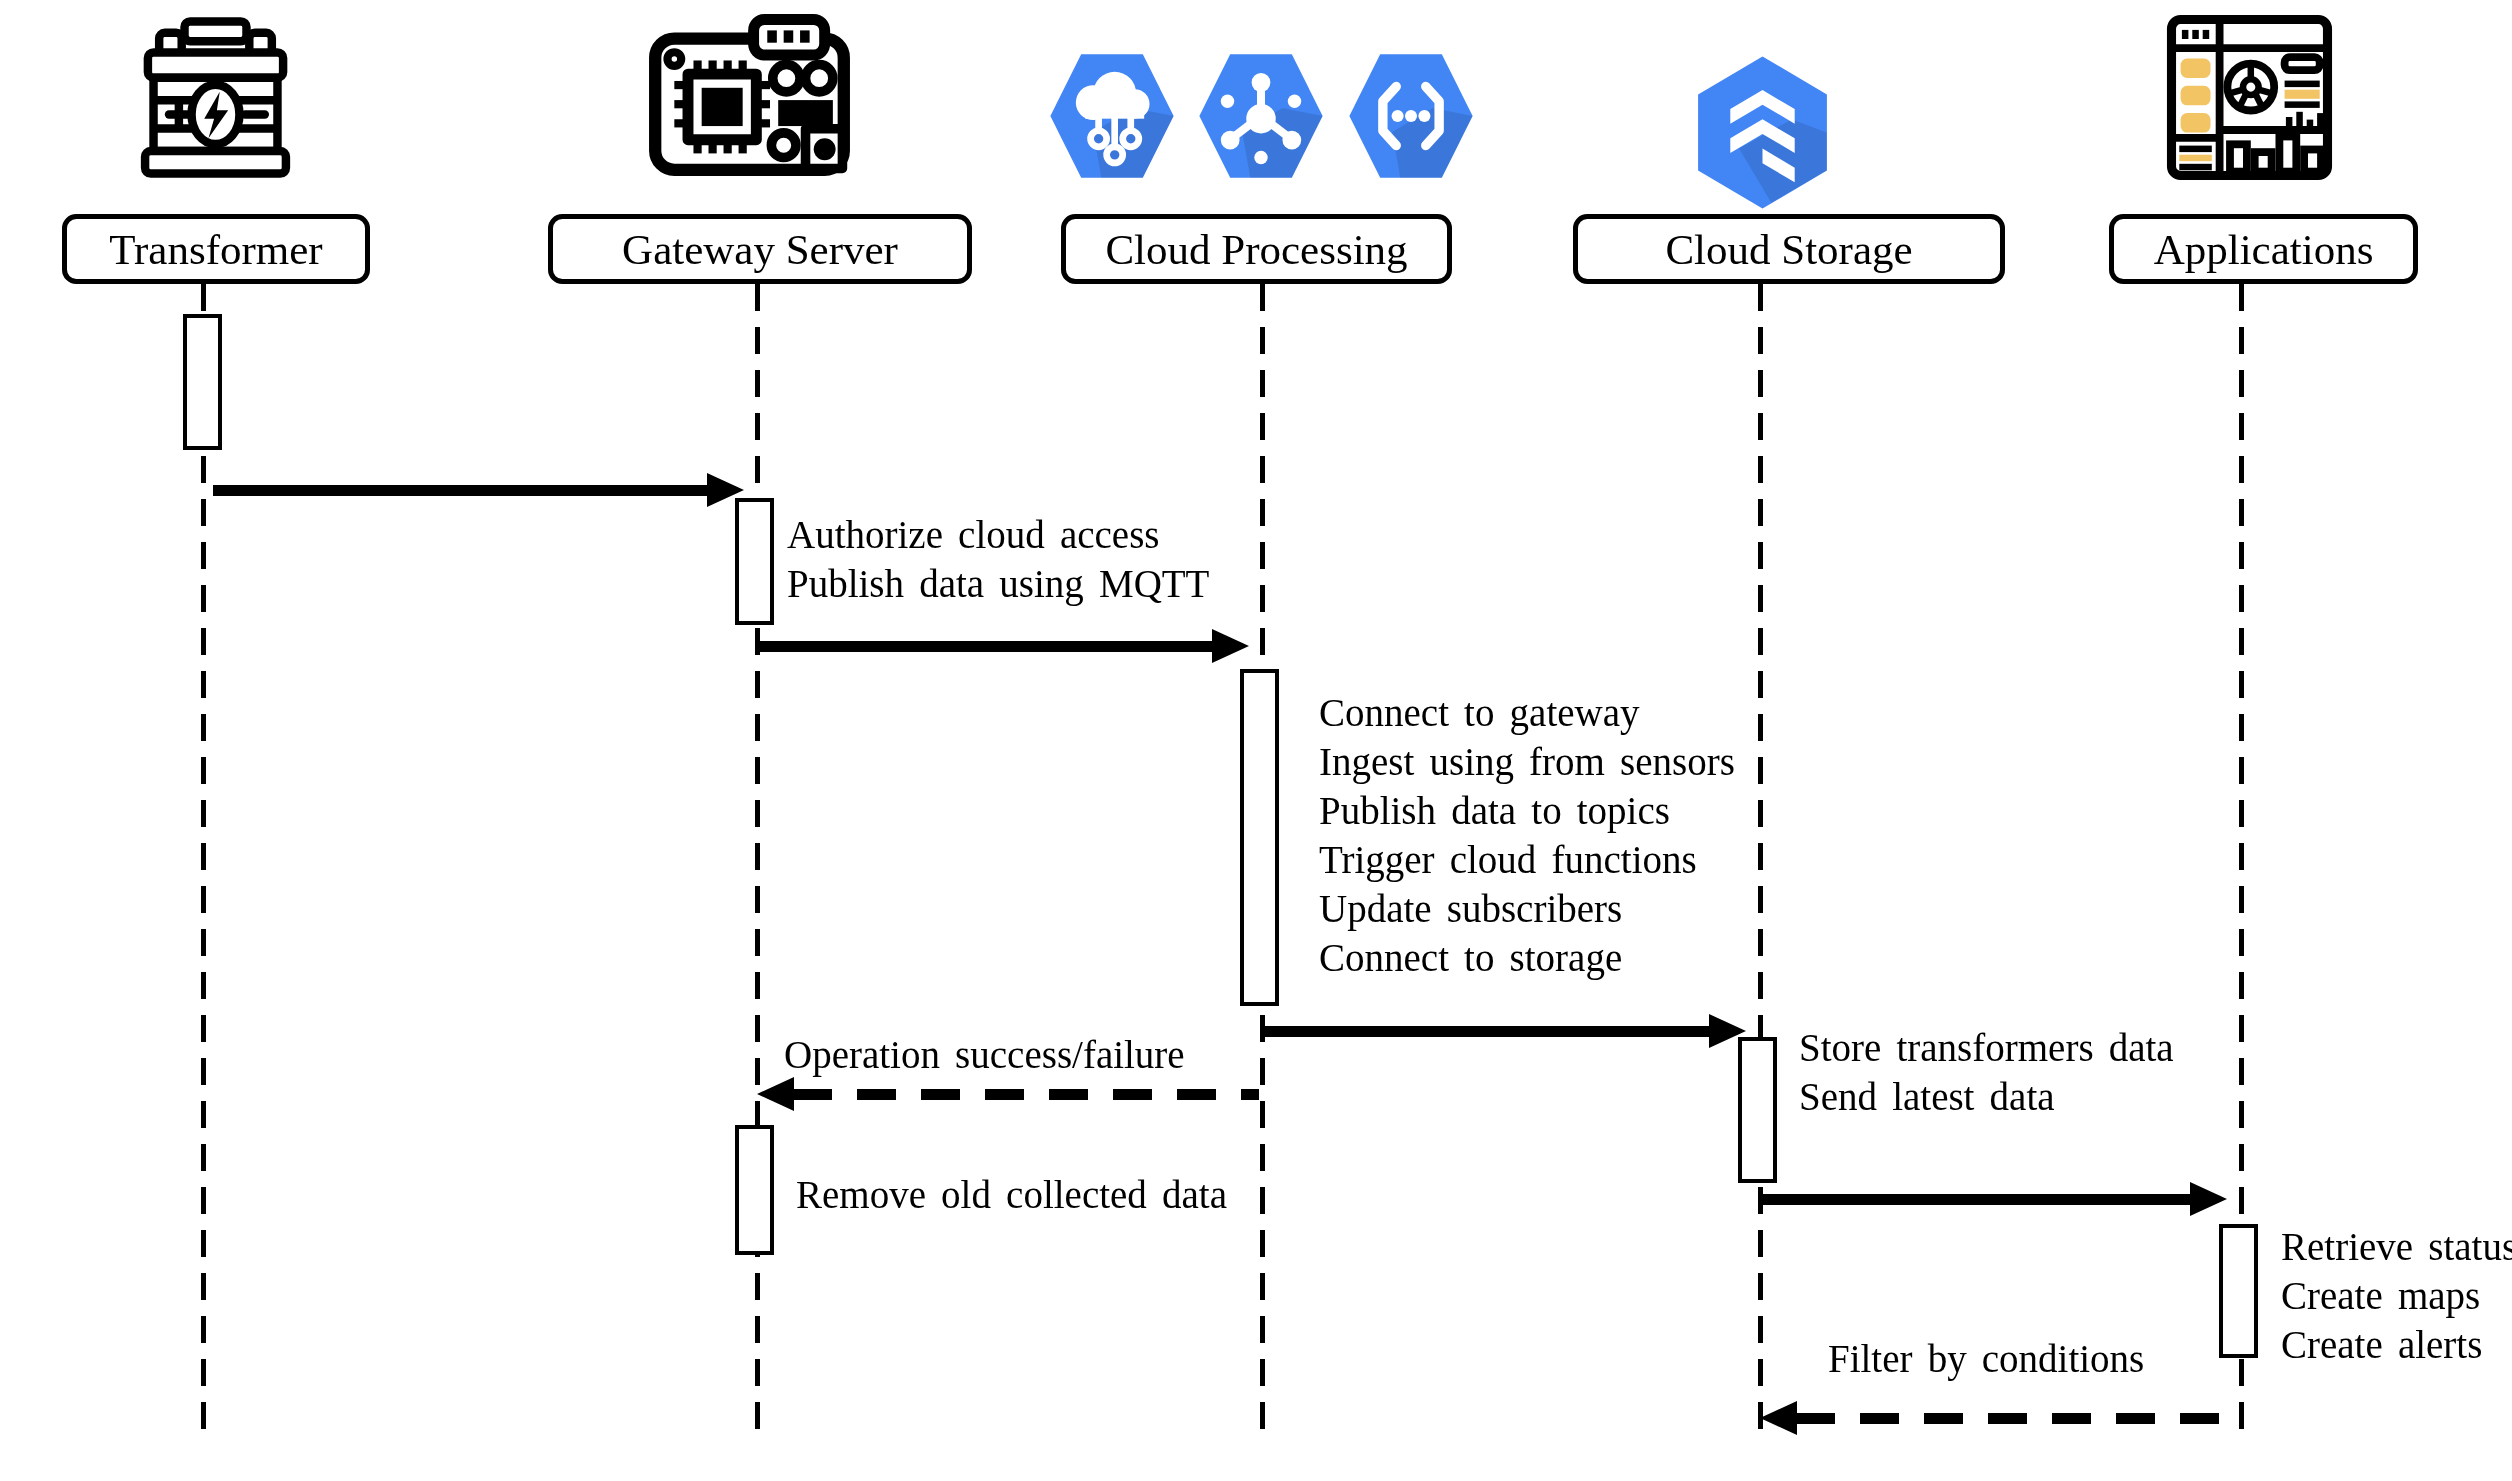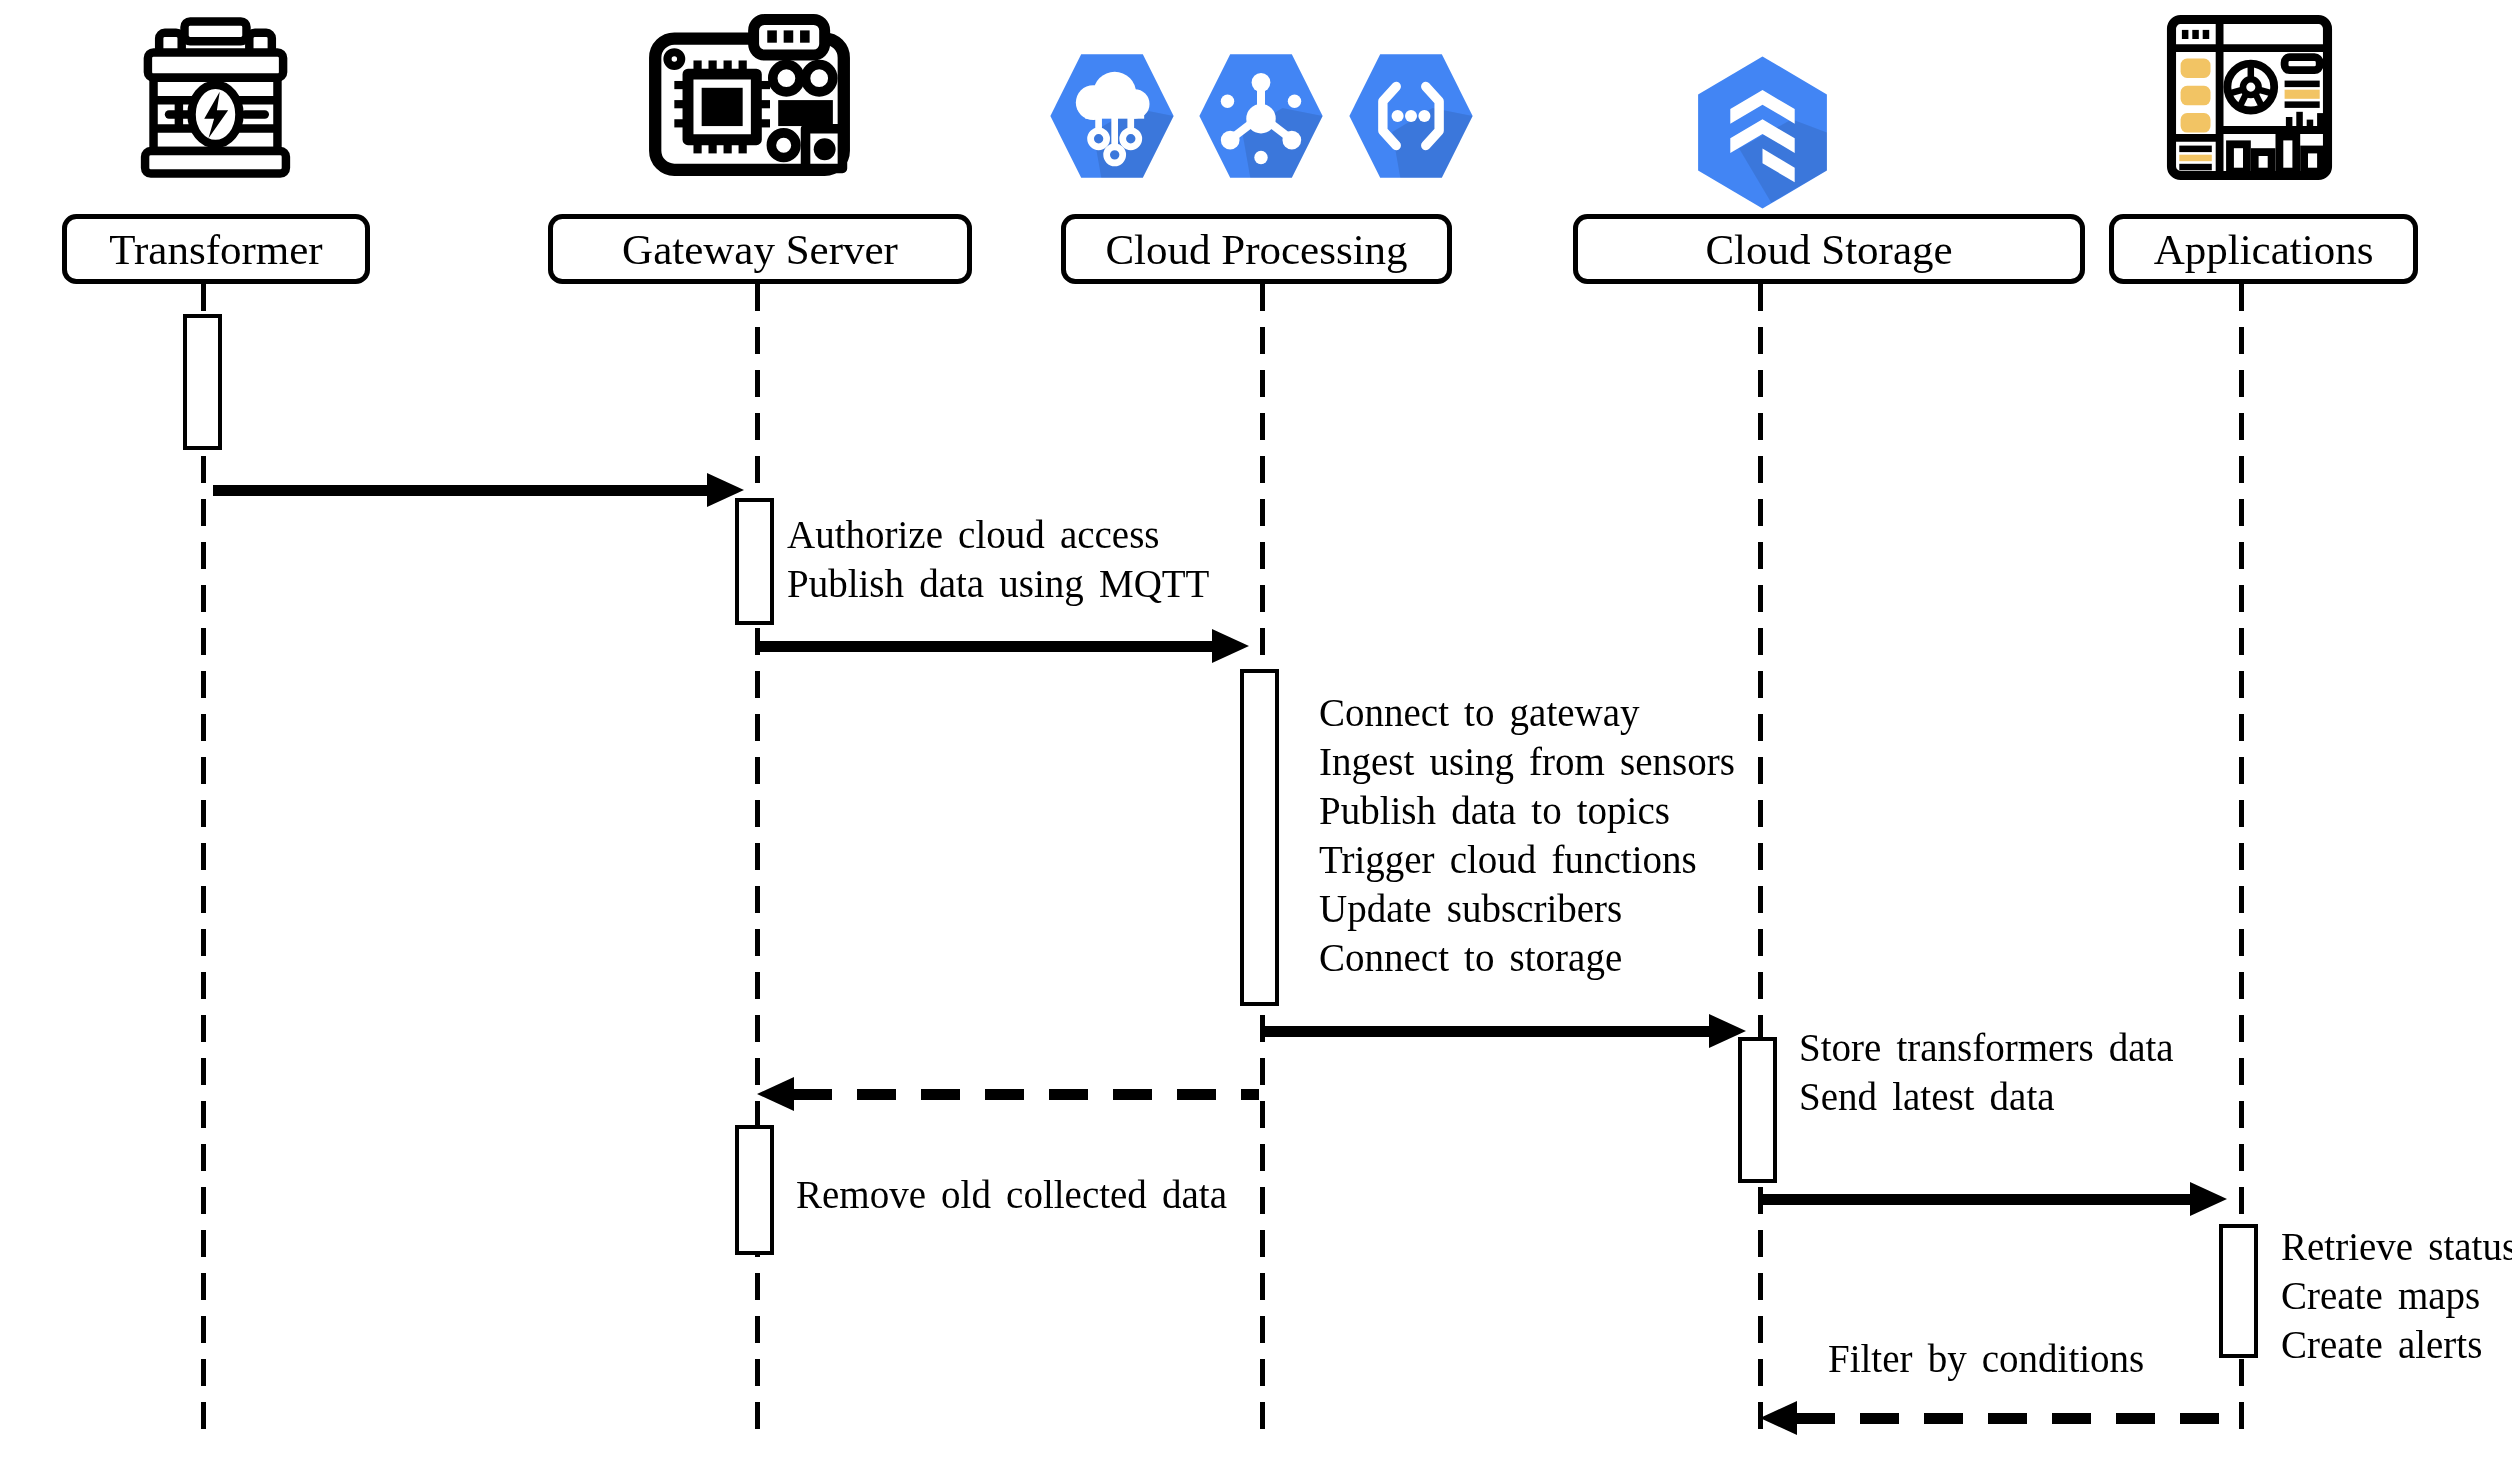--- a/index.html
+++ b/index.html
@@ -233,21 +233,21 @@
       <rect x="50" y="101" width="13" height="21"></rect>
       <rect x="69" y="107" width="13" height="15"></rect>
       <rect x="88" y="95" width="13" height="27"></rect>
       <rect x="107" y="105" width="13" height="17"></rect>
     </g>
   </svg>
 
   <div class="actor-box" style="left:18px;width:308px">Transformer</div>
   <div class="actor-box" style="left:504px;width:424px">Gateway Server</div>
   <div class="actor-box" style="left:1017px;width:391px">Cloud Processing</div>
-  <div class="actor-box" style="left:1529px;width:512px">Cloud Storage</div>
+  <div class="actor-box" style="left:1529px;width:432px">Cloud Storage</div>
   <div class="actor-box" style="left:2065px;width:309px">Applications</div>
 
   <div class="lifeline" style="left:157px"></div>
   <div class="lifeline" style="left:711px"></div>
   <div class="lifeline" style="left:1216px"></div>
   <div class="lifeline" style="left:1714px"></div>
   <div class="lifeline" style="left:2195px"></div>
 
   <div class="activation" style="left:139px;top:314px;height:136px"></div>
   <div class="activation" style="left:691px;top:498px;height:127px"></div>
@@ -271,20 +271,23 @@
 
   <div class="note" style="left:1275px;top:688px">
     <span>Connect to gateway</span>
     <span>Ingest using from sensors</span>
     <span>Publish data to topics</span>
     <span>Trigger cloud functions</span>
     <span>Update subscribers</span>
     <span>Connect to storage</span>
   </div>
 
+  <div class="note" style="left:740px;top:1030px">
+    <span>Operation success/failure</span>
+  </div>
 
   <div class="note" style="left:752px;top:1170px">
     <span>Remove old collected data</span>
   </div>
 
   <div class="note" style="left:1755px;top:1023px">
     <span>Store transformers data</span>
     <span>Send latest data</span>
   </div>
 

